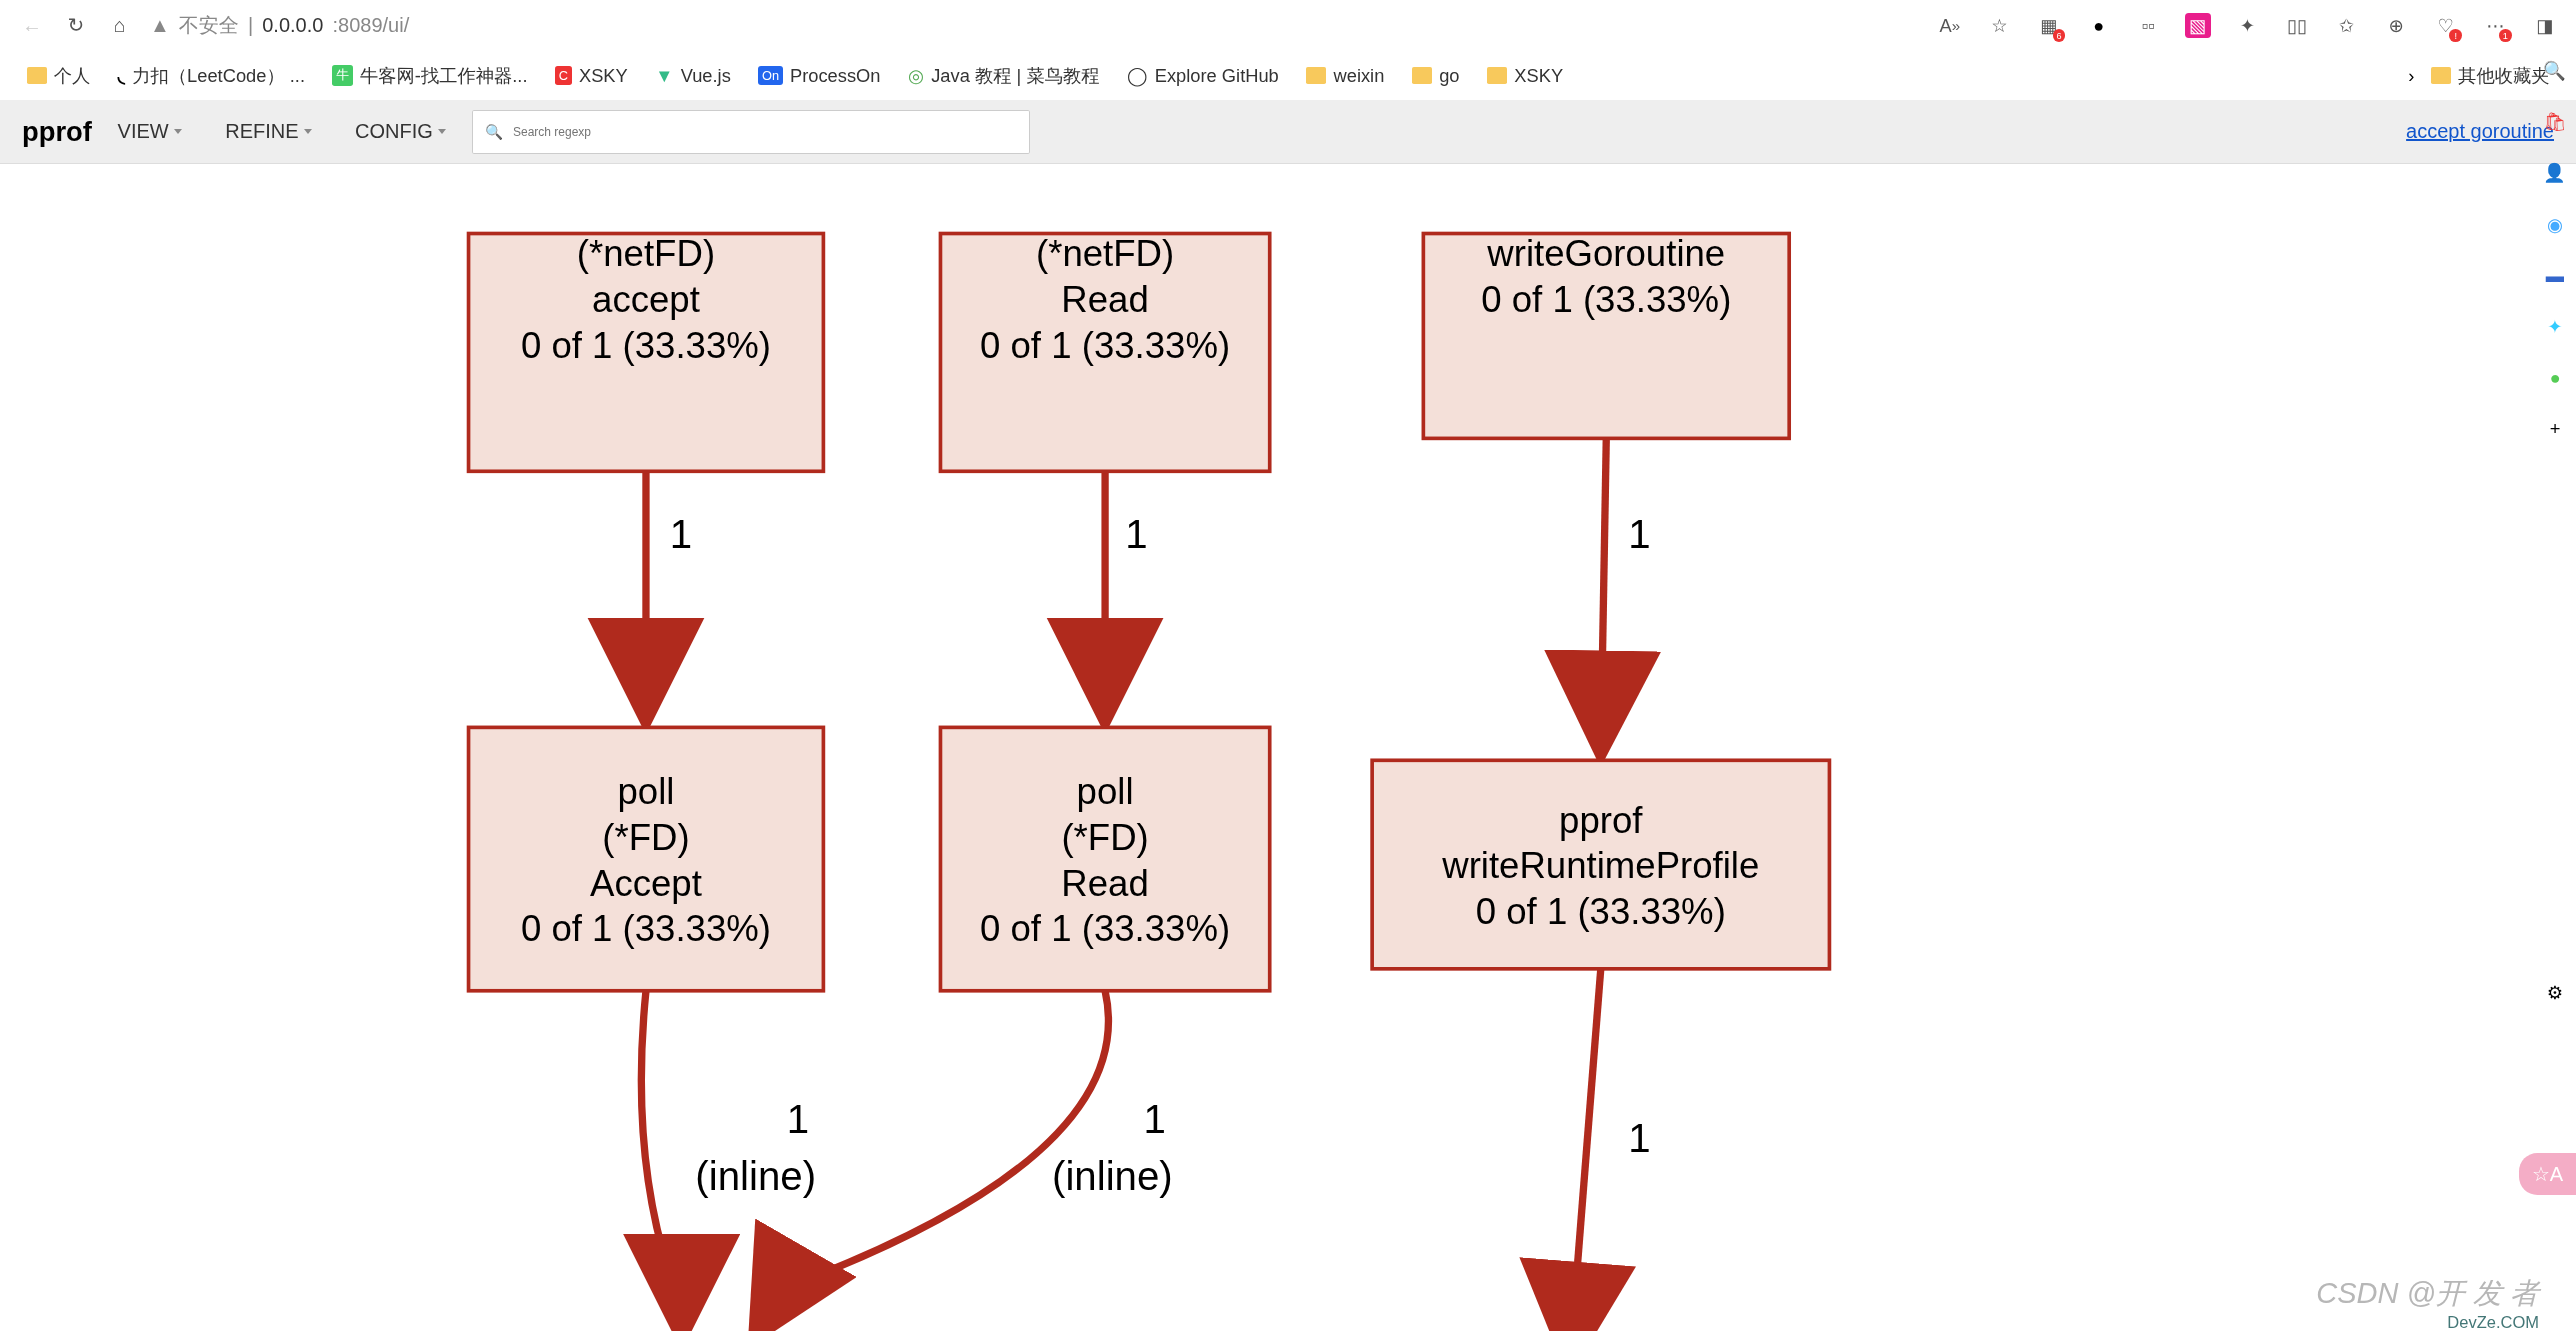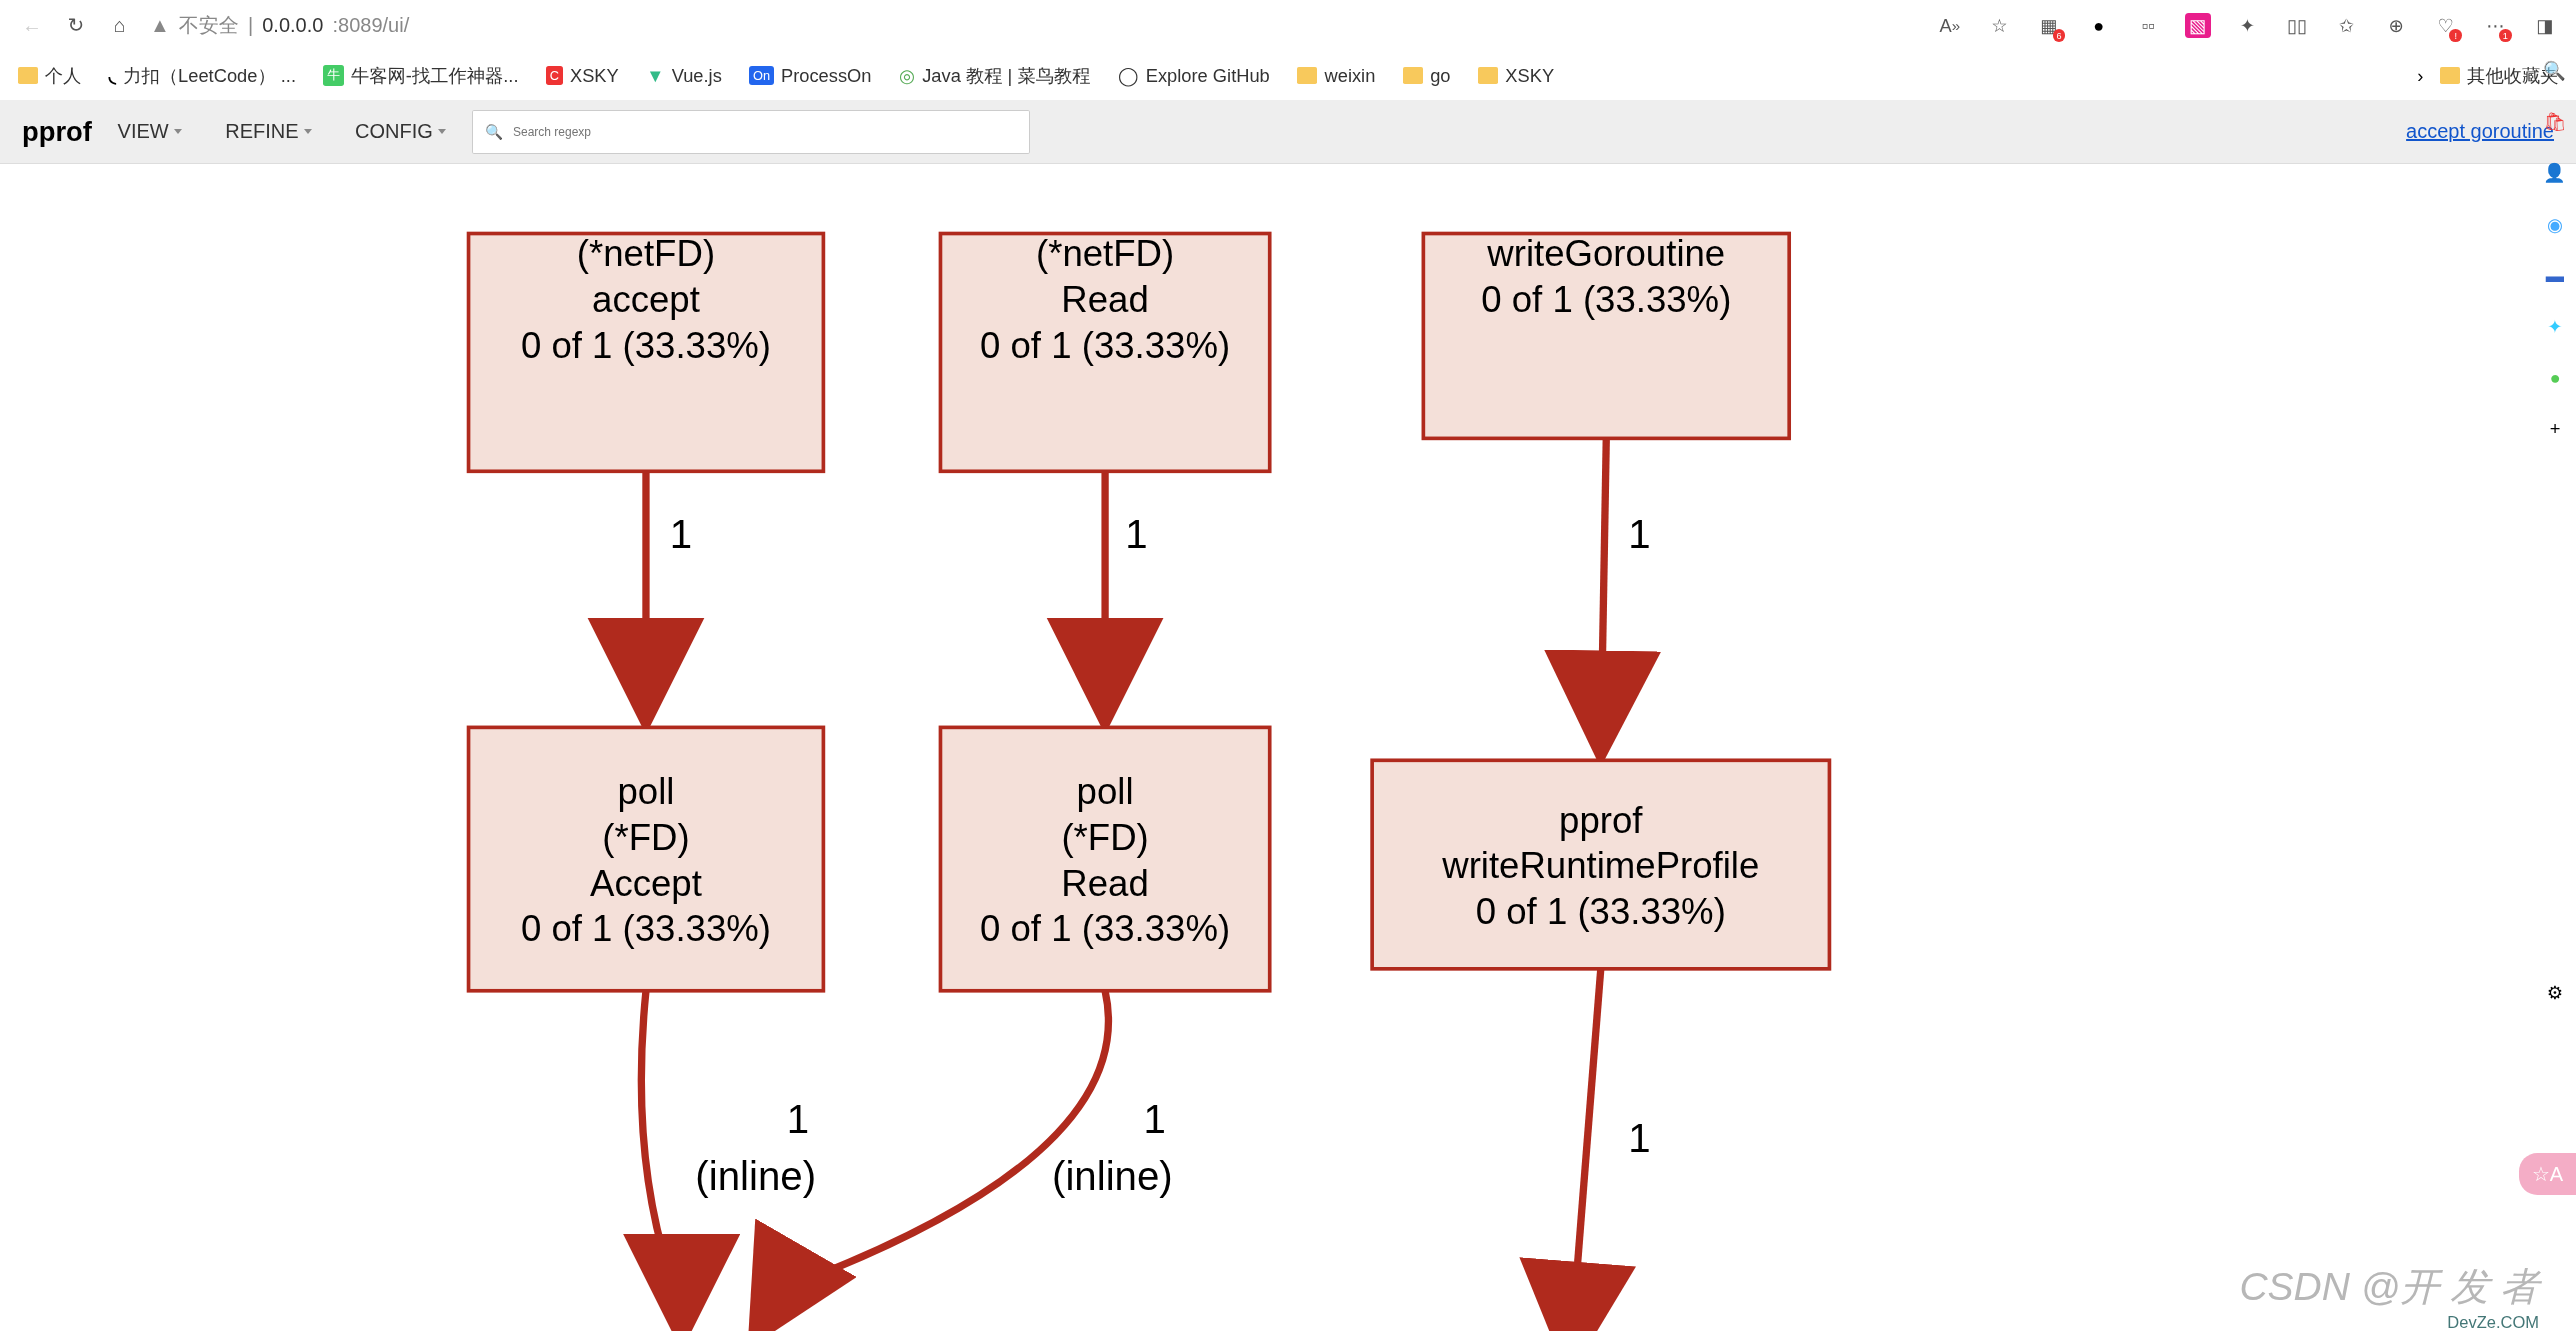--- a/index.html
+++ b/index.html
@@ -10,21 +10,21 @@
 .nav-btn { width: 27.4px; height: 27.4px; display: flex; align-items: center; justify-content: center; color: #555; cursor: pointer; font-size: 20px; }
 .nav-btn.disabled { color: #ccc; }
 .url-area { display: flex; align-items: center; gap: 9.1px; font-size: 20px; color: #333; }
 .warn-icon { color: #888; }
 .url-grey { color: #888; }
 .ext-icons { margin-left: auto; display: flex; align-items: center; gap: 24px; }
 .ext-icon { width: 25.6px; height: 25.6px; display: flex; align-items: center; justify-content: center; font-size: 18.3px; color: #555; position: relative; }
 .ext-badge { position: absolute; bottom: -3.7px; right: -3.7px; background: #e33; color: #fff; border-radius: 50%; width: 12.8px; height: 12.8px; font-size: 9.1px; display: flex; align-items: center; justify-content: center; }
 
 
-.bookmarks { height: 49px; display: flex; padding: 0 12px; gap: 16.5px; background: #fff; font-size: 18.3px; }
+.bookmarks { height: 49px; display: flex; padding: 0 21px; gap: 16.5px; background: #fff; font-size: 18.3px; }
 .bm { display: flex; align-items: center; gap: 7.3px; color: #333; cursor: pointer; padding: 3.7px 5.5px; }
 .bm-folder { width: 20px; height: 16.5px; background: #f8c95c; border-radius: 1.8px; }
 .bm-right { margin-left: auto; display: flex; align-items: center; gap: 11px; }
 
 
 .pprof-bar { height: 64px; background: #eee; border-bottom: 0.9px solid #ddd; display: flex; align-items: center; padding: 0 22px; gap: 25.6px; }
 .pprof-logo { font-weight: bold; font-size: 27.4px; }
 .pprof-menu { font-size: 20px; color: #333; cursor: pointer; display: flex; align-items: center; gap: 5.5px; }
 .caret { width: 0; height: 0; border-left: 4.6px solid transparent; border-right: 4.6px solid transparent; border-top: 5.5px solid #888; }
 .search-box { display: flex; align-items: center; border: 0.9px solid #ccc; background: #fff; border-radius: 1.8px; padding: 7.3px 12.8px; gap: 9.1px; width: 558px; height: 44px; }
@@ -33,21 +33,21 @@
 
 
 .graph-wrap { position: relative; width: 100%; height: 1167px; overflow: hidden; }
 .graph-svg { position: absolute; left: 0; top: 0; width: 100%; height: 100%; }
 
 
 .side-icons { position: absolute; right: 0; top: 51px; width: 42px; display: flex; flex-direction: column; align-items: center; gap: 25.6px; padding-top: 7.3px; }
 .side-icon { width: 25.6px; height: 25.6px; font-size: 18.3px; display: flex; align-items: center; justify-content: center; }
 
 
-.watermark { position: absolute; right: 37px; bottom: 18.3px; font-size: 39px; color: #b7b7b7; font-style: italic; }
+.watermark { position: absolute; right: 37px; bottom: 18.3px; font-size: 29px; color: #b7b7b7; font-style: italic; }
 .watermark2 { position: absolute; right: 37px; bottom: 0px; color: #477; font-size: 16.5px; }
 
 
 .float-badge { position: absolute; right: 0; bottom: 137px; background: #f4adc6; color: #fff; padding: 9.1px 12.8px; border-radius: 18.3px 0 0 18.3px; font-size: 20px; }
 </style>
 </head>
 <body>
 
 <div class="browser-bar">
   <div class="nav-btn disabled">←</div>

